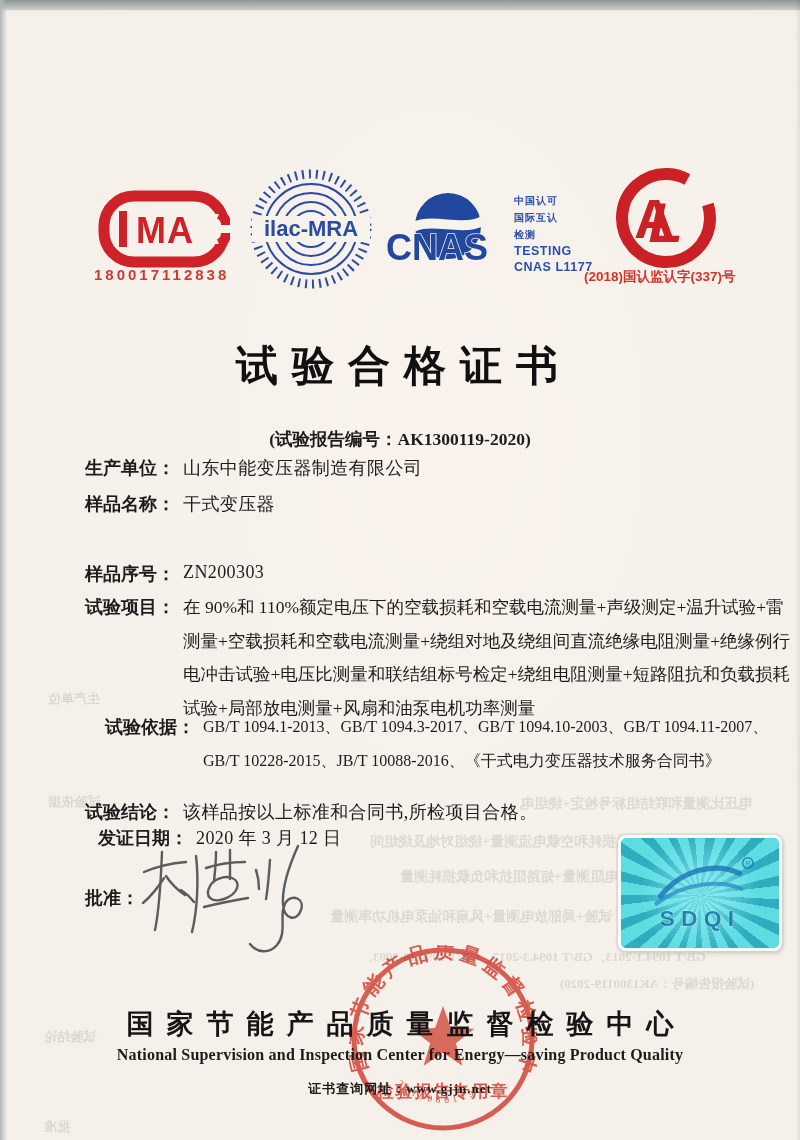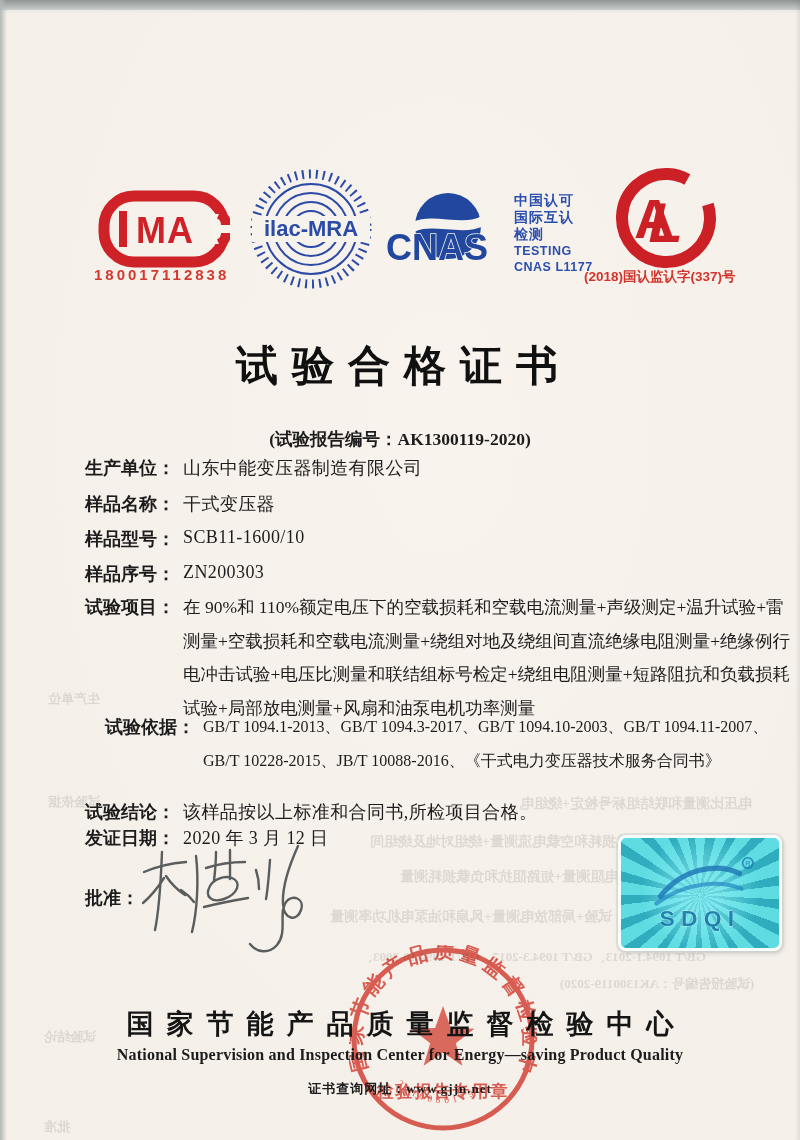--- a/index.html
+++ b/index.html
@@ -17,36 +17,36 @@
     background:linear-gradient(90deg,#b2b7b5,rgba(246,242,236,0));}
   .edge-right{position:absolute;top:0;right:0;bottom:0;width:5px;
     background:linear-gradient(270deg,rgba(60,70,70,.10),rgba(246,242,236,0));}
 
   .abs{position:absolute;}
   .ctr{left:0;right:0;text-align:center;}
 
   
   .cma-num{left:94px;top:266px;font:700 15px "Liberation Sans",sans-serif;color:#d23a30;letter-spacing:3px;}
   .cnas-side{left:514px;top:192px;width:100px;font-family:"Liberation Sans",sans-serif;color:#2b4fae;font-weight:700;}
-  .cnas-side .cn{font-size:14px;line-height:17px;letter-spacing:1px;}
+  .cnas-side .cn{font-size:10px;line-height:17px;letter-spacing:1px;}
   .cnas-side .en{font-size:12.5px;line-height:16px;letter-spacing:.5px;}
   .cal-reg{left:584px;top:268px;font:700 13.5px "Liberation Sans",sans-serif;color:#d2342c;}
 
   .title{top:338px;font-size:42px;font-weight:700;letter-spacing:14px;padding-left:8px;color:#101010;}
   .cert-no{top:402px;font-size:17.5px;font-weight:700;letter-spacing:.4px;}
   .report-no{top:427px;font-size:17.5px;font-weight:700;}
 
   
   .frow{position:absolute;left:85px;display:flex;font-size:18px;white-space:nowrap;}
   .flabel{display:inline-block;width:98px;font-weight:700;flex:none;}
   .fvalue{letter-spacing:.4px;}
   .r0{top:456px;} .r1{top:492px;} .r2{top:527px;} .r3{top:562px;}
   .items{top:595px;} .items .lines div{height:33.6px;line-height:24px;font-size:17.5px;}
   .basis{top:715px;margin-left:20px;} .basis .lines div{height:34px;line-height:24px;font-size:16px;}
-  .concl{top:800px;} .idate{top:826px;} .appr{top:866px;margin-top:20px;}
+  .concl{top:800px;} .idate{top:826px;margin-left:13px;} .appr{top:866px;margin-top:20px;}
 
   .sig{left:138px;top:836px;width:180px;height:128px;}
 
   
   .sticker{left:618px;top:835px;width:158px;height:110px;border-radius:8px;
     border:3px solid rgba(255,255,255,.95);
     background:
       radial-gradient(circle at 50% 50%,rgba(150,242,246,.55) 0 20%,rgba(0,60,80,0) 62%),
       repeating-conic-gradient(from 8deg at 50% 52%,#2fadbe 0deg 7deg,#5edce2 7deg 17deg);
     box-shadow:0 0 0 2px rgba(205,210,205,.5),1px 2px 5px rgba(0,0,0,.18);}
@@ -129,24 +129,20 @@
   <div class="abs ctr title">试验合格证书</div>
   <div class="abs ctr report-no">(试验报告编号：AK1300119-2020)</div>
 
   <div class="frow r0">
     <span class="flabel">生产单位：</span>
     <span class="fvalue">山东中能变压器制造有限公司</span>
   </div>
   <div class="frow r1">
     <span class="flabel">样品名称：</span>
     <span class="fvalue">干式变压器</span>
-  </div>
-  <div class="frow r2">
-    <span class="flabel">样品型号：</span>
-    <span class="fvalue">SCB11-1600/10</span>
   </div>
   <div class="frow r3">
     <span class="flabel">样品序号：</span>
     <span class="fvalue">ZN200303</span>
   </div>
 
   <div class="frow items">
     <span class="flabel">试验项目：</span>
     <span class="lines">
       <div>在 90%和 110%额定电压下的空载损耗和空载电流测量+声级测定+温升试验+雷</div>

